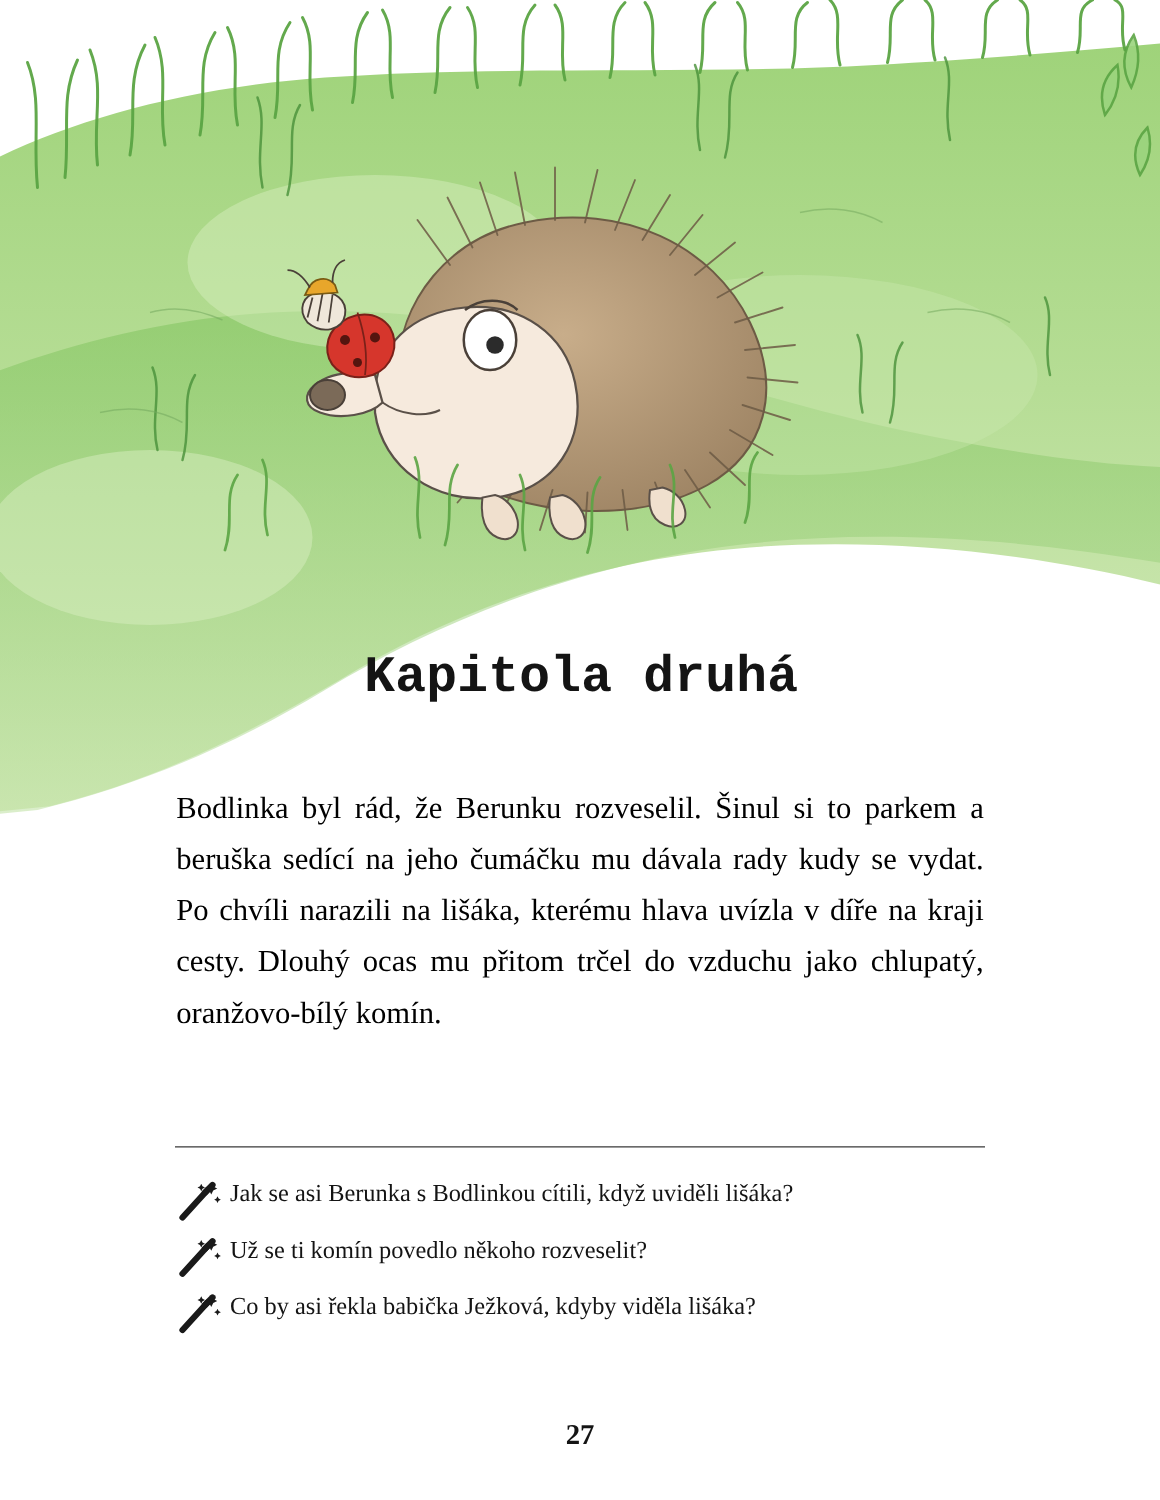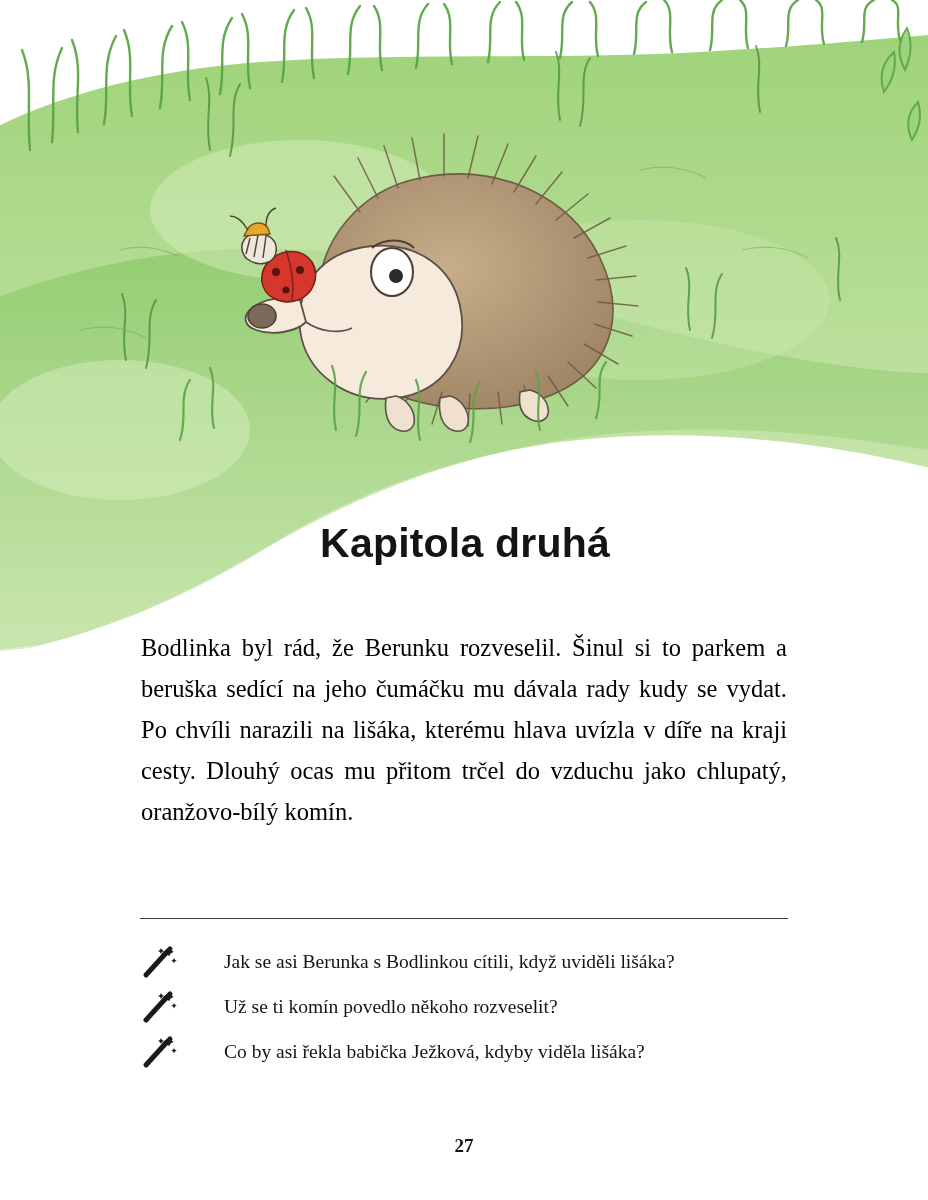--- a/index.html
+++ b/index.html
@@ -31,21 +31,21 @@
 
   
   .page-body {
     position: absolute;
     left: 0;
     top: 520px;
     width: 928px;
   }
   .chapter-title {
     text-align: center;
-    font-family: Liberation Sans, sans-serif;
+    font-family: Liberation Mono, monospace;
     font-weight: 700;
     font-size: 41px;
     letter-spacing: 0.2px;
     color: #141414;
     margin: 0;
     padding: 0 0 0 2px;
   }
   .paragraph {
     margin: 60px auto 0 auto;
     width: 646px;
@@ -64,24 +64,23 @@
     margin: 86px auto 0 auto;
   }
 
   
   .questions {
     width: 648px;
     margin: 26px auto 0 auto;
   }
   .question-row {
     display: flex;
-    align-items: center;
+    align-items: flex-start;
     margin-bottom: 11px;
     min-height: 31px;
-    gap: 40px;
   }
   .wand-icon {
     width: 38px;
     height: 34px;
     flex: 0 0 38px;
     position: relative;
   }
   .question-text {
     font-family: "Liberation Serif", serif;
     font-size: 19.5px;
@@ -92,21 +91,21 @@
 
   
   .page-number {
     position: absolute;
     top: 1135px;
     left: 0;
     width: 928px;
     text-align: center;
     font-family: "Liberation Serif", serif;
     font-weight: 700;
-    font-size: 19px;
+    font-size: 23px;
     color: #141414;
   }
 </style>
 </head>
 <body>
 
 <div class="illustration">
   <svg width="928" height="660" viewBox="0 0 928 660" xmlns="http://www.w3.org/2000/svg" aria-hidden="true">
     <defs>
       <linearGradient id="grassGrad" x1="0" y1="0" x2="0" y2="1">

